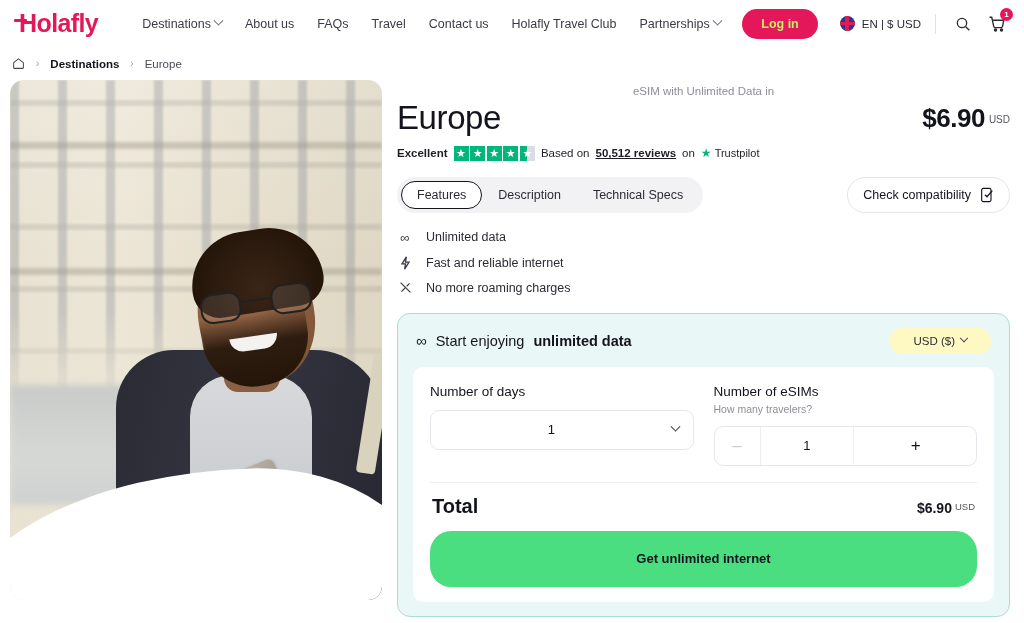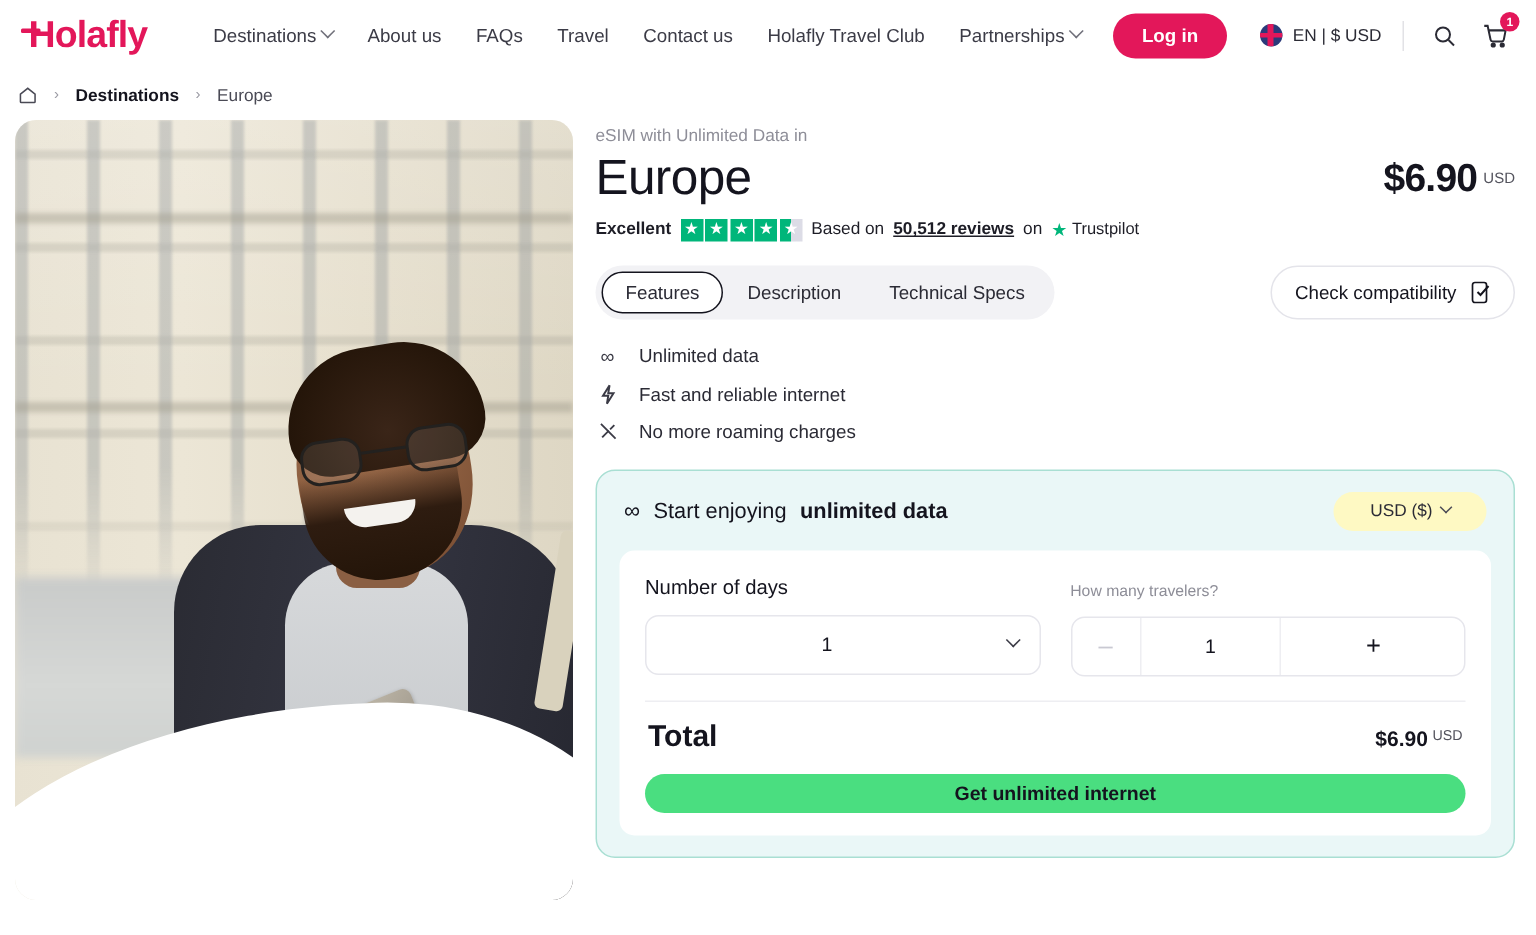--- a/index.html
+++ b/index.html
@@ -60,21 +60,21 @@
     transform: rotate(45deg) translate(-2px,-2px);
   }
   .header-right {
     margin-left: auto;
     display: flex;
     align-items: center;
     gap: 0;
   }
   .login-btn {
     background: #e3175a;
-    color: #ffffff;
+    color: #bef264;
     font-size: 12.5px;
     font-weight: 600;
     border: none;
     border-radius: 17px;
     padding: 8px 19px;
     cursor: pointer;
     font-family: "Liberation Sans", sans-serif;
   }
   .lang-block {
     display: flex; align-items: center; gap: 7px;
@@ -240,21 +240,21 @@
   
   .hero-wave {
     position:absolute; left:-6px; right:-6px; bottom:0; height: 148px;
     background:#fff;
     border-radius: 62% 38% 0 0 / 100% 92% 0 0;
     transform: translateY(18px) rotate(-1.6deg) scaleX(1.25);
   }
 
   
   .right { flex:1; padding: 0 14px 0 15px; min-width:0; }
-  .eyebrow { font-size:11.5px; color:#8e8e98; margin-top: 5px; }
+  .eyebrow { font-size:11.5px; color:#8e8e98; margin-top: 5px; text-align: center; }
   .title-row { display:flex; align-items:flex-end; justify-content:space-between; margin-top: 3px; }
   .title { font-size:33px; font-weight:400; letter-spacing:-0.4px; color:#14141e; line-height:1.12; }
   .price-main { display:flex; align-items:flex-start; gap:4px; padding-bottom:3px; }
   .price-val { font-size:26px; font-weight:700; letter-spacing:-0.5px; }
   .price-cur { font-size:10px; color:#54545e; padding-top:11px; }
 
   .rating { display:flex; align-items:center; gap:6px; margin-top:9px; font-size:11.5px; color:#1d1d26; }
   .rating b { font-weight:700; }
   .stars { display:flex; gap:1.6px; }
   .star-box { width:15px; height:15px; background:#00b67a; display:flex; align-items:center; justify-content:center; }
@@ -336,21 +336,21 @@
   .stepper-btn.right { border-left:1px solid #eeeef2; }
 
   .divider { height:1px; background:#eeeef2; margin:16px 0 0 0; }
   .total-row { display:flex; align-items:baseline; justify-content:space-between; padding:12px 2px 0 2px; }
   .total-label { font-size:20px; font-weight:700; color:#14141e; }
   .total-price { display:flex; align-items:flex-start; gap:3px; }
   .total-val { font-size:14px; font-weight:700; }
   .total-cur { font-size:9.5px; color:#54545e; padding-top:1px; }
 
   .cta {
-    margin-top:13px; width:100%; height:26px;
+    margin-top:13px; width:100%; height:56px;
     background:#4ade80; border:none; border-radius:21px;
     font-size:13px; font-weight:600; color:#14141e;
     cursor:pointer; font-family:"Liberation Sans", sans-serif;
   }
 </style>
 </head>
 <body>
 
 <div class="header">
   <div class="logo">Holafly</div>
@@ -538,20 +538,21 @@
 
           <div class="sel-col">
             <div class="sel-label">Number of days</div>
             <div class="sel-control">
               <span class="val">1</span>
               <i class="caret"></i>
             </div>
           </div>
 
           <div class="sel-col">
+            <div class="sel-label">Number of eSIMs</div>
             <div class="sel-sub">How many travelers?</div>
             <div class="sel-control">
               <button class="stepper-btn left disabled">–</button>
               <span class="val">1</span>
               <button class="stepper-btn right">+</button>
             </div>
           </div>
         </div>
 
         <div class="divider"></div>

